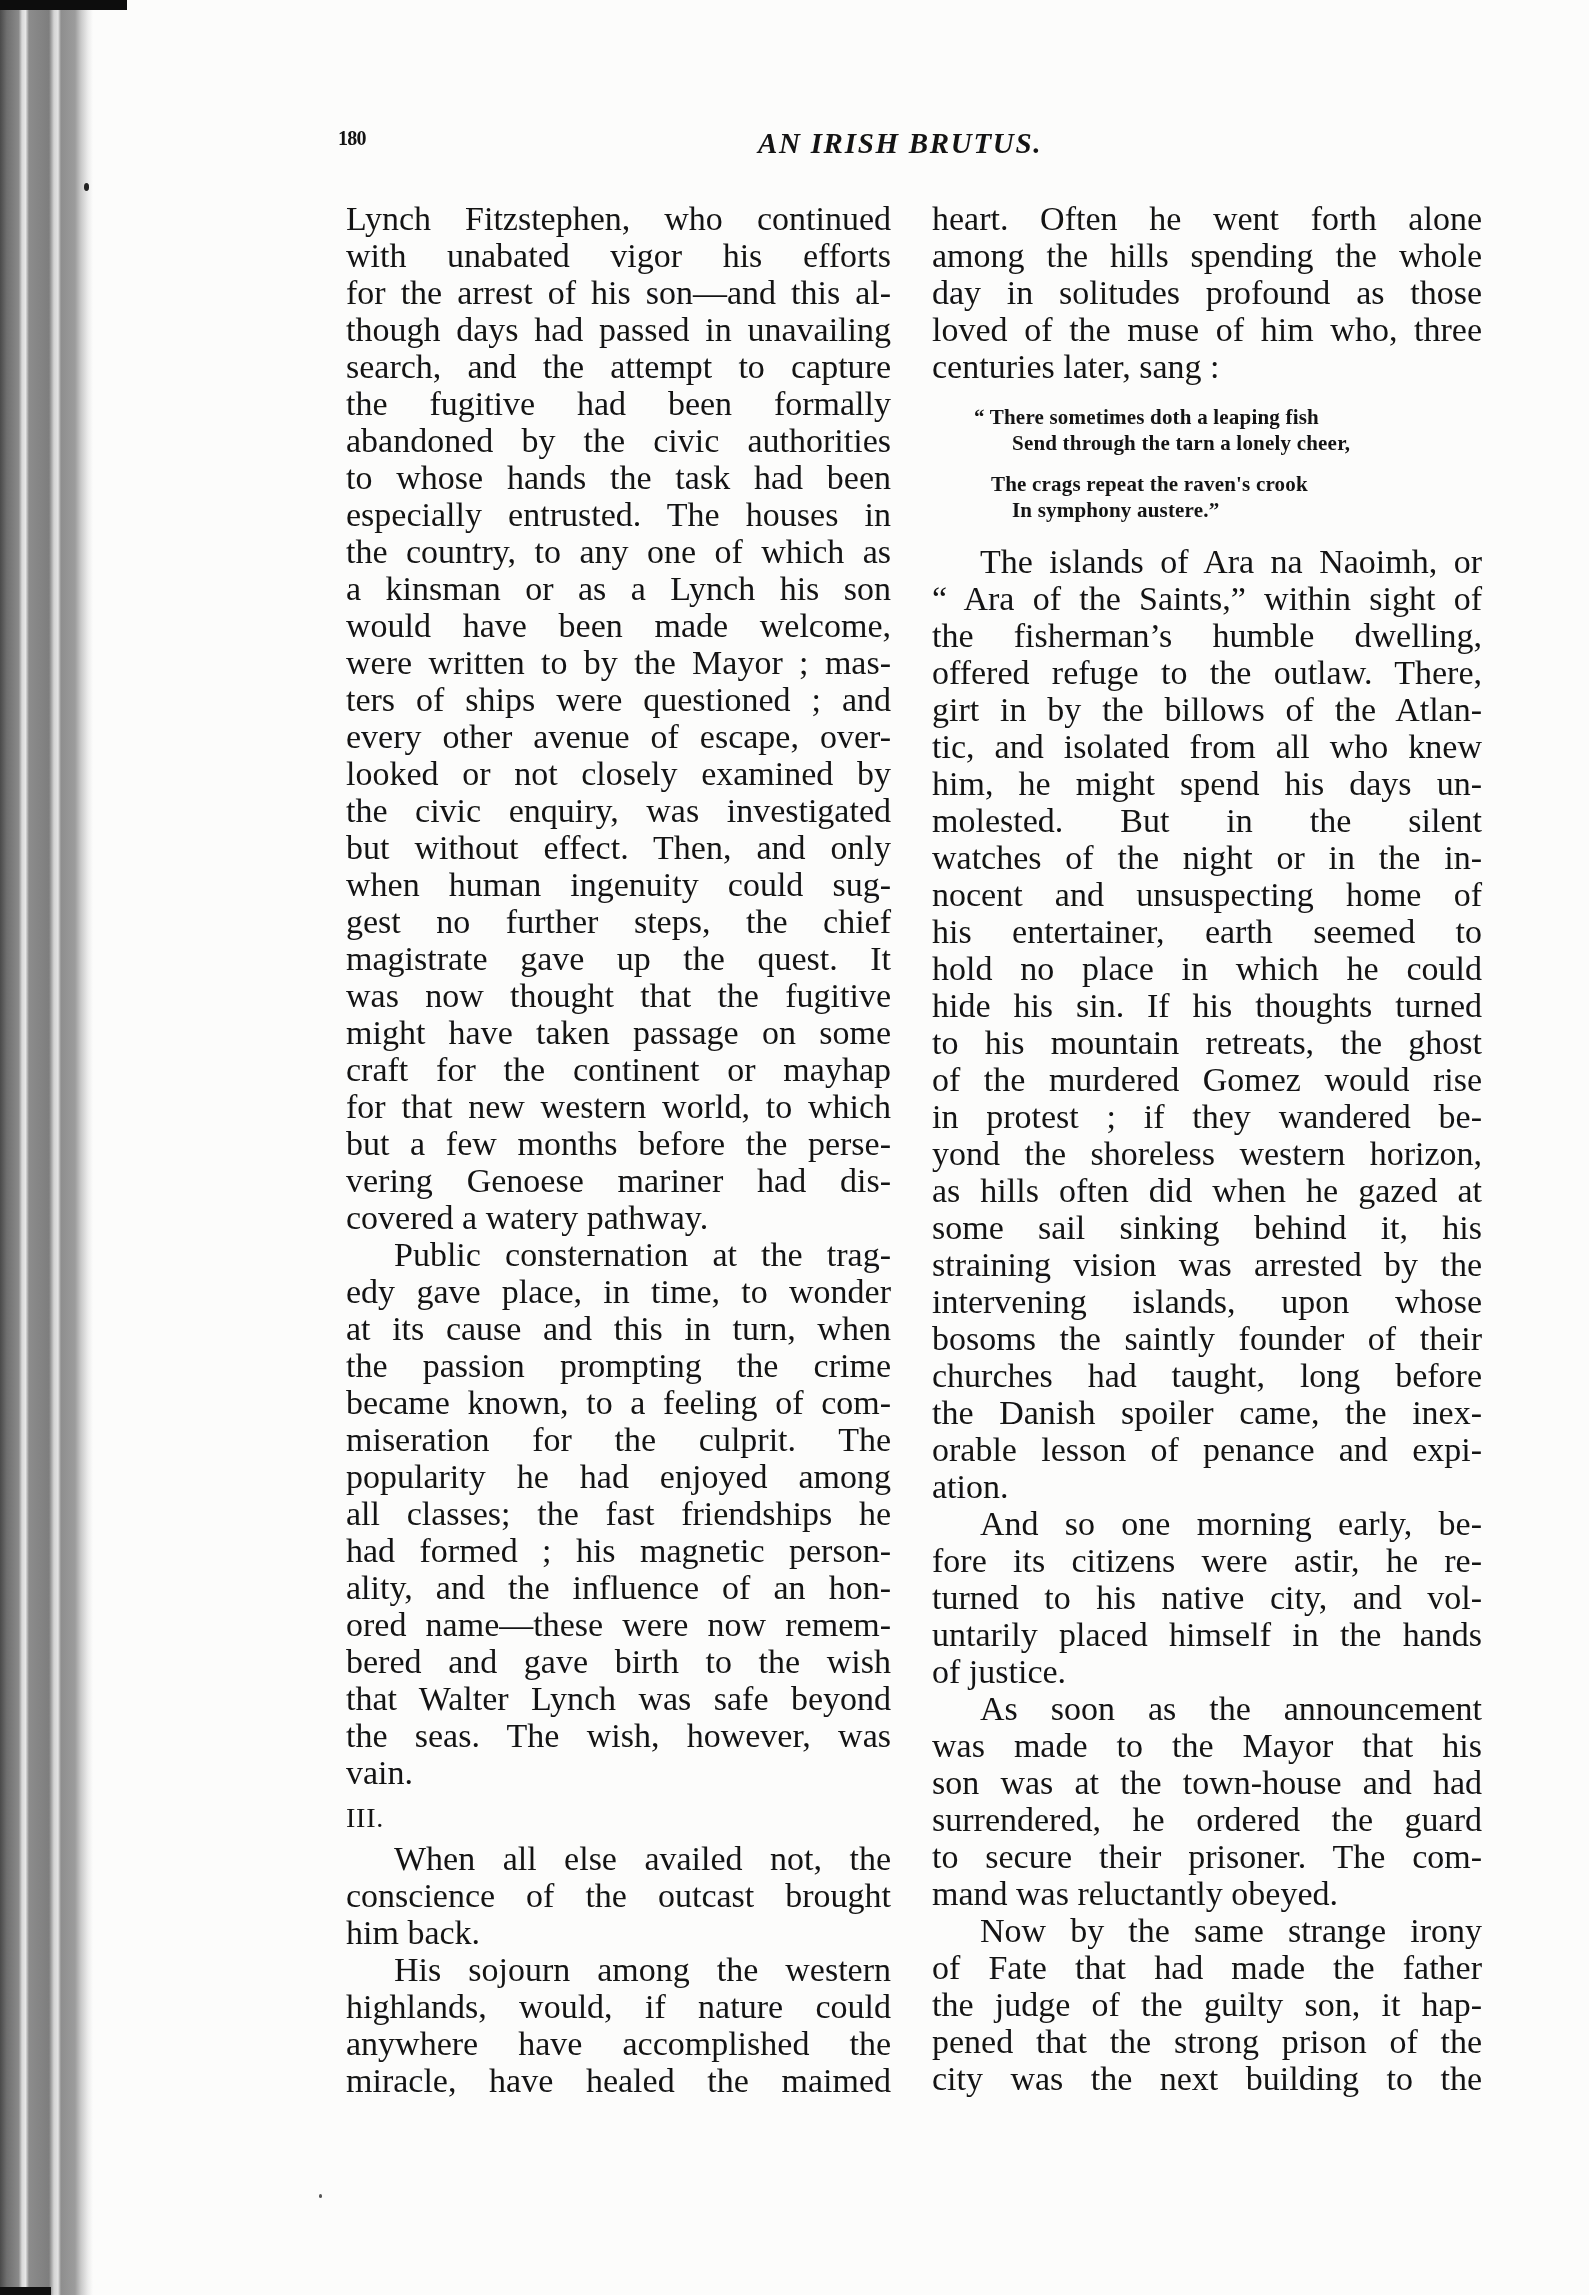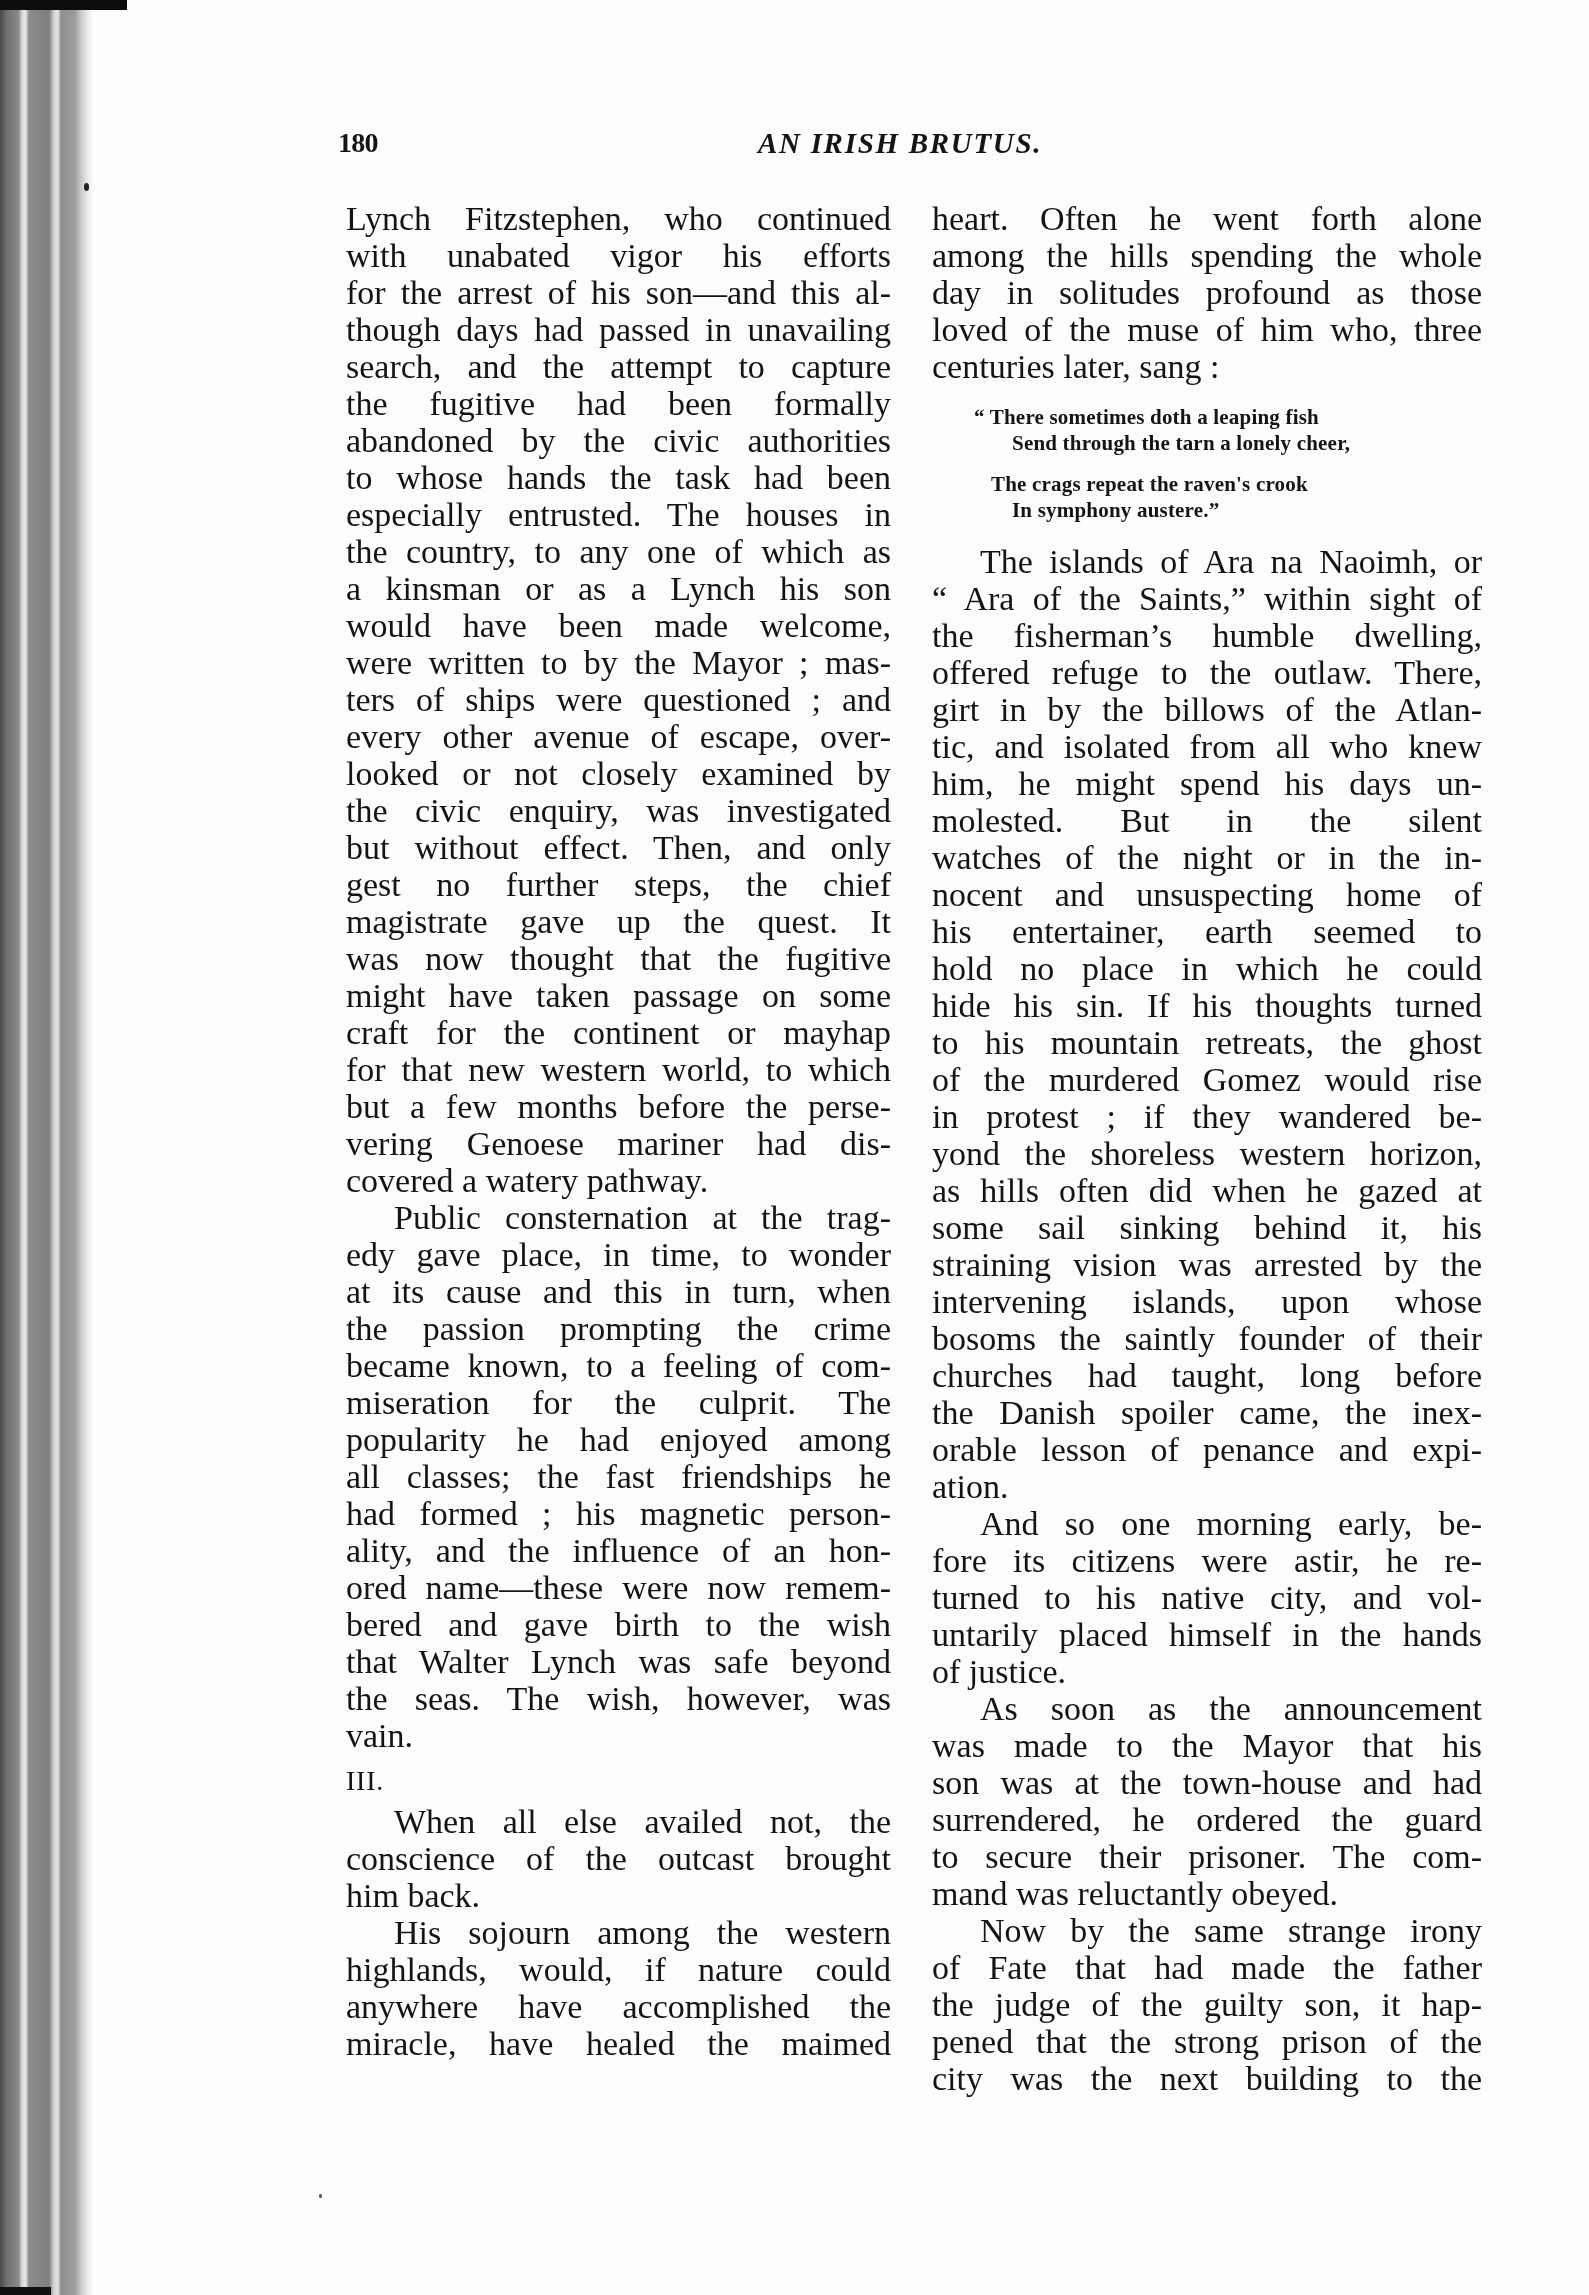--- a/index.html
+++ b/index.html
@@ -55,21 +55,21 @@
       position: absolute;
       top: 127px;
       left: 338px;
       width: 1144px;
       height: 42px;
     }
     .page-number {
       position: absolute;
       left: 0;
       top: 0;
-      font-size: 28px;
+      font-size: 20px;
       font-weight: bold;
       letter-spacing: -0.8px;
     }
     .running-title {
       position: absolute;
       left: 420px;
       top: 0;
       font-size: 29px;
       font-weight: bold;
       font-style: italic;
@@ -155,20 +155,21 @@
       <span class="line">especially entrusted.  The houses in</span>
       <span class="line">the country, to any one of which as</span>
       <span class="line">a kinsman or as a Lynch his son</span>
       <span class="line">would  have  been  made  welcome,</span>
       <span class="line">were written to by the Mayor ; mas-</span>
       <span class="line">ters of ships were questioned ; and</span>
       <span class="line">every other avenue of escape, over-</span>
       <span class="line">looked or not closely examined by</span>
       <span class="line">the civic enquiry, was investigated</span>
       <span class="line">but without effect.  Then, and only</span>
+      <span class="line">when human ingenuity could sug-</span>
       <span class="line">gest  no  further  steps,  the  chief</span>
       <span class="line">magistrate gave up the quest.  It</span>
       <span class="line">was now thought that the fugitive</span>
       <span class="line">might have taken passage on some</span>
       <span class="line">craft for the continent or mayhap</span>
       <span class="line">for that new western world, to which</span>
       <span class="line">but a few months before the perse-</span>
       <span class="line">vering Genoese mariner had dis-</span>
       <span class="line last">covered a watery pathway.</span>
     </div>

